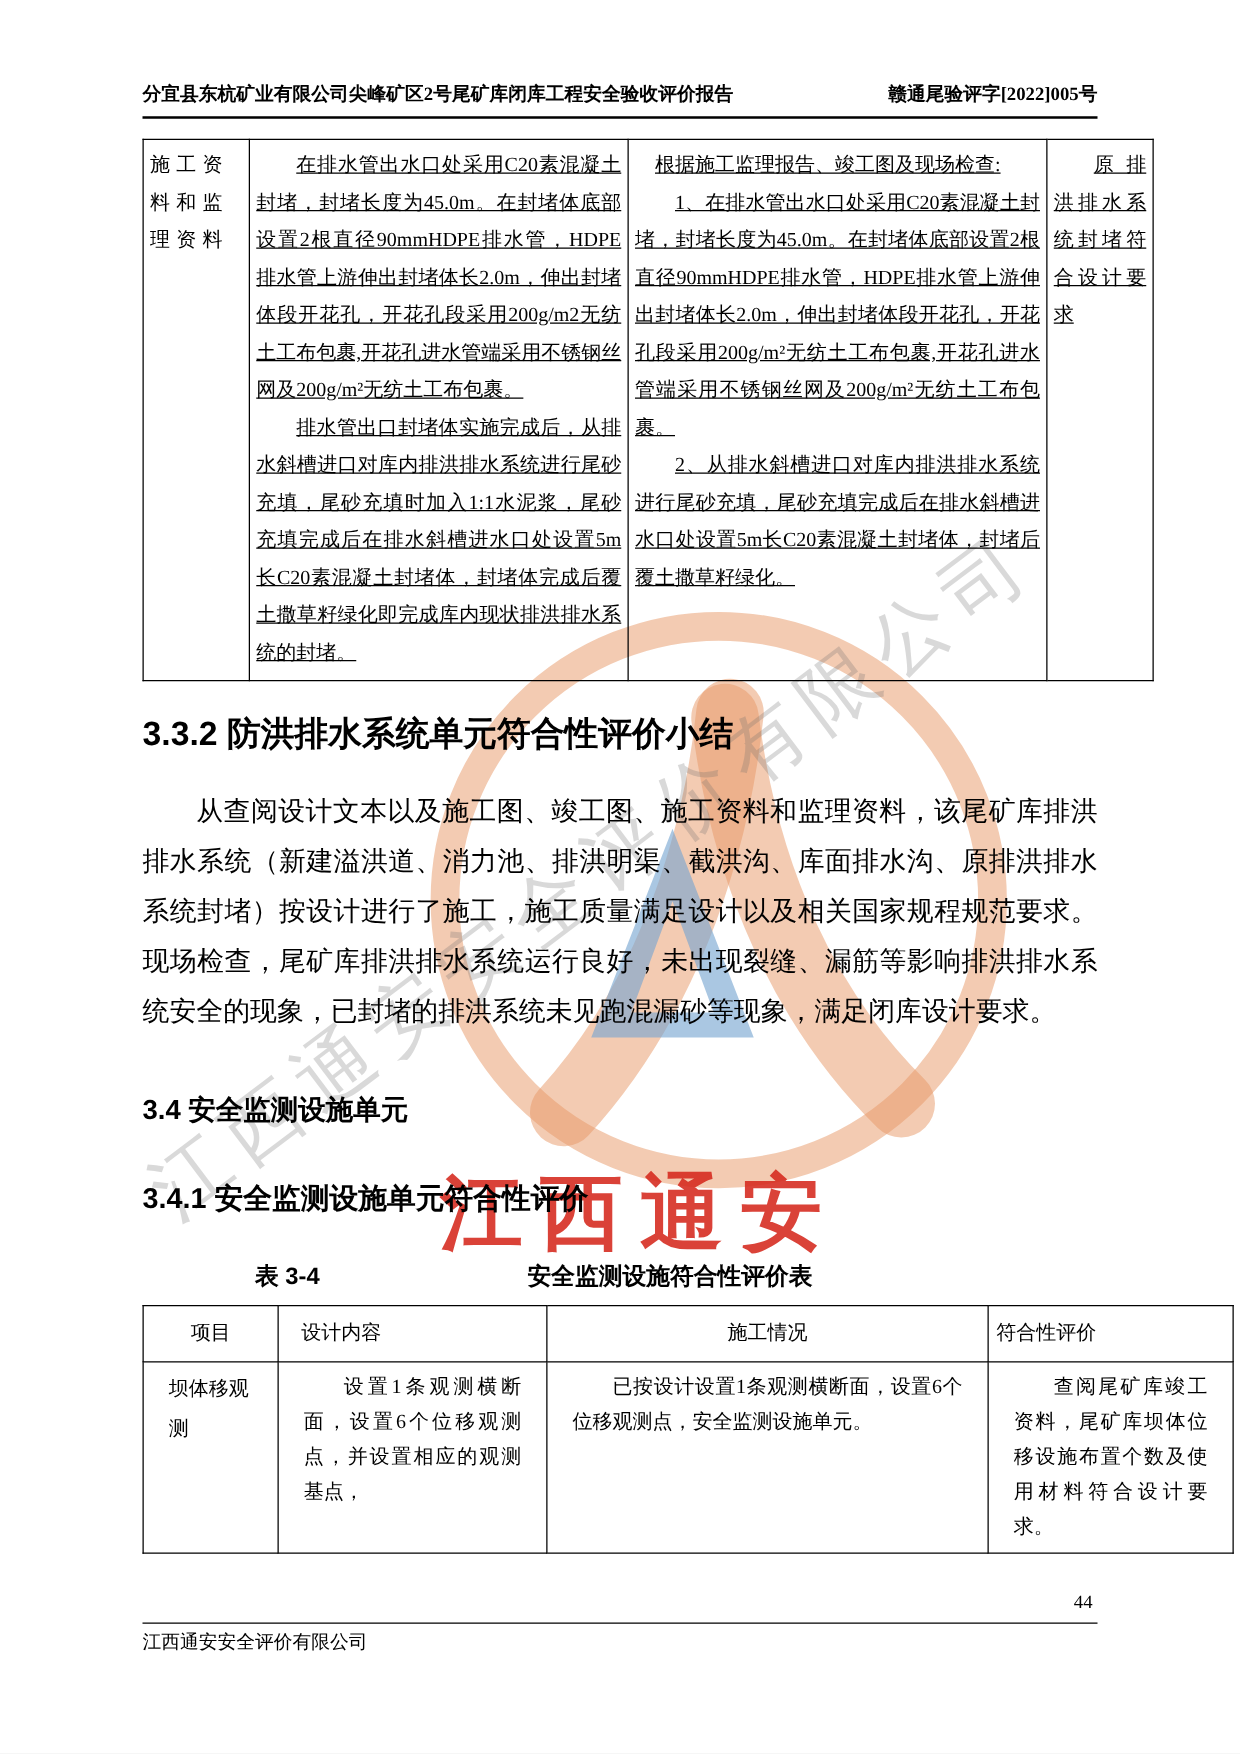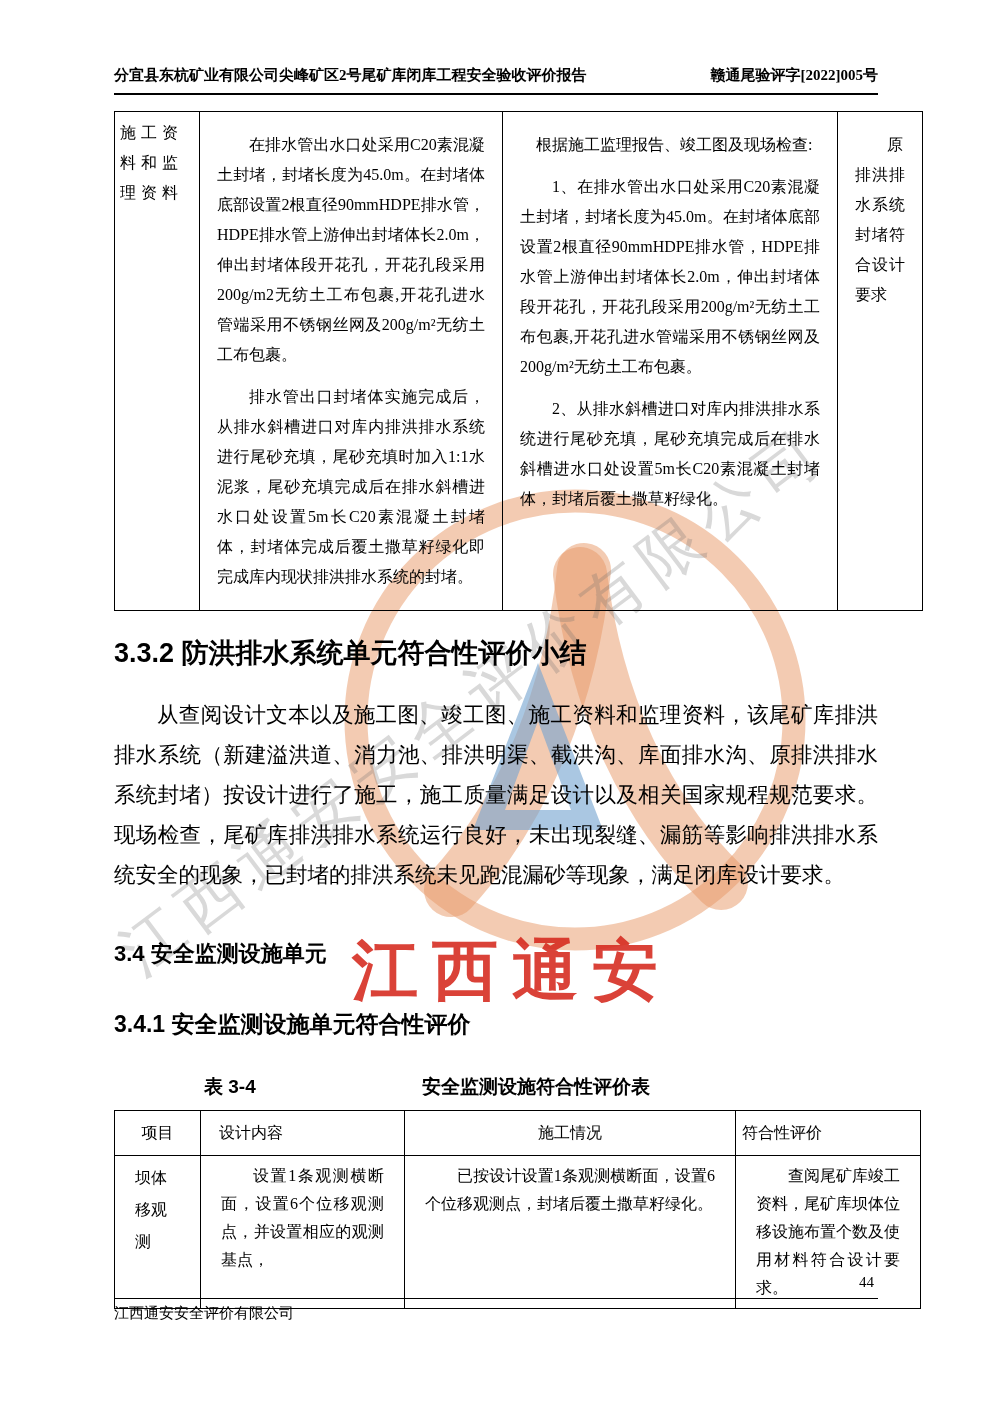--- a/index.html
+++ b/index.html
@@ -16,41 +16,41 @@
           letter-spacing:14px;color:rgba(213,40,28,0.88);white-space:nowrap;}
 
   
   .content{position:absolute;left:114px;top:66px;width:764px;z-index:1;}
   .hdr{display:flex;justify-content:space-between;align-items:flex-end;
        font-size:15px;font-weight:bold;padding-bottom:8px;border-bottom:2px solid #000;}
 
   table{border-collapse:collapse;width:100%;table-layout:fixed;}
   .t1{margin-top:16px;font-size:16px;}
   .t1 td{border:1px solid #000;vertical-align:top;padding:6px 5px;line-height:30px;}
-  .t1 p{margin:12px;text-indent:2em;text-align:justify;}
+  .t1 p{margin:0;text-indent:2em;text-align:justify;text-decoration:underline;}
   .t1 p.ti1{text-indent:1em;}
   .t1c1{width:74px;letter-spacing:5px;padding-top:8px;line-height:31px;}
   .t1c2{width:292px;}
   .t1c3{width:324px;}
   .t1c4{width:74px;}
 
   .sec{font-family:"Liberation Sans","DejaVu Sans",sans-serif;font-weight:bold;margin:0;}
   .h332{margin-top:24px;font-size:27px;}
   .para{font-size:21.5px;line-height:40px;text-indent:2em;text-align:justify;margin:24px 0 0;}
   .h34{margin-top:44px;font-size:22px;}
   .h341{margin-top:40px;font-size:23px;}
 
   .caption-row{position:relative;margin-top:34px;height:28px;
                font-family:"Liberation Sans","DejaVu Sans",sans-serif;font-weight:bold;font-size:19px;}
   .tbl-label{position:absolute;left:90px;top:0;}
   .tbl-caption{position:absolute;left:80px;right:0;top:0;text-align:center;}
 
   .t2{margin-top:8px;font-size:16px;}
   .t2 th,.t2 td{border:1px solid #000;line-height:28px;font-weight:normal;}
-  .t2 th{height:40px;vertical-align:middle;padding:2px 3px;text-align:left;}
+  .t2 th{height:40px;vertical-align:middle;padding:2px 14px;text-align:left;}
   .t2 td{vertical-align:top;padding:6px 20px;}
   .t2 td p{margin:0;text-indent:2em;text-align:justify;}
   .t2 .c1{width:79px;}
   .t2 .c2{width:182px;}
   .t2 .c3{width:324px;}
   .t2 .c4{width:175px;}
   .t2 th.c1{text-align:center;}
   .t2 th.c2{padding-left:18px;}
   .t2 th.c3{text-align:center;}
   .t2 th.c4{padding-left:6px;}
@@ -127,21 +127,21 @@
         <th class="c4">符合性评价</th>
       </tr>
       <tr class="body-row">
         <td class="c1 item-cell">
           <p>坝体移观测</p>
         </td>
         <td class="c2">
           <p>设置1条观测横断面，设置6个位移观测点，并设置相应的观测基点，</p>
         </td>
         <td class="c3">
-          <p>已按设计设置1条观测横断面，设置6个位移观测点，封堵后覆土撒草籽绿化。</p>
+          <p>已按设计设置1条观测横断面，设置6个位移观测点，安全监测设施单元。</p>
         </td>
         <td class="c4">
           <p>查阅尾矿库竣工资料，尾矿库坝体位移设施布置个数及使用材料符合设计要求。</p>
         </td>
       </tr>
     </tbody>
       </table>
 
   </div>
 

